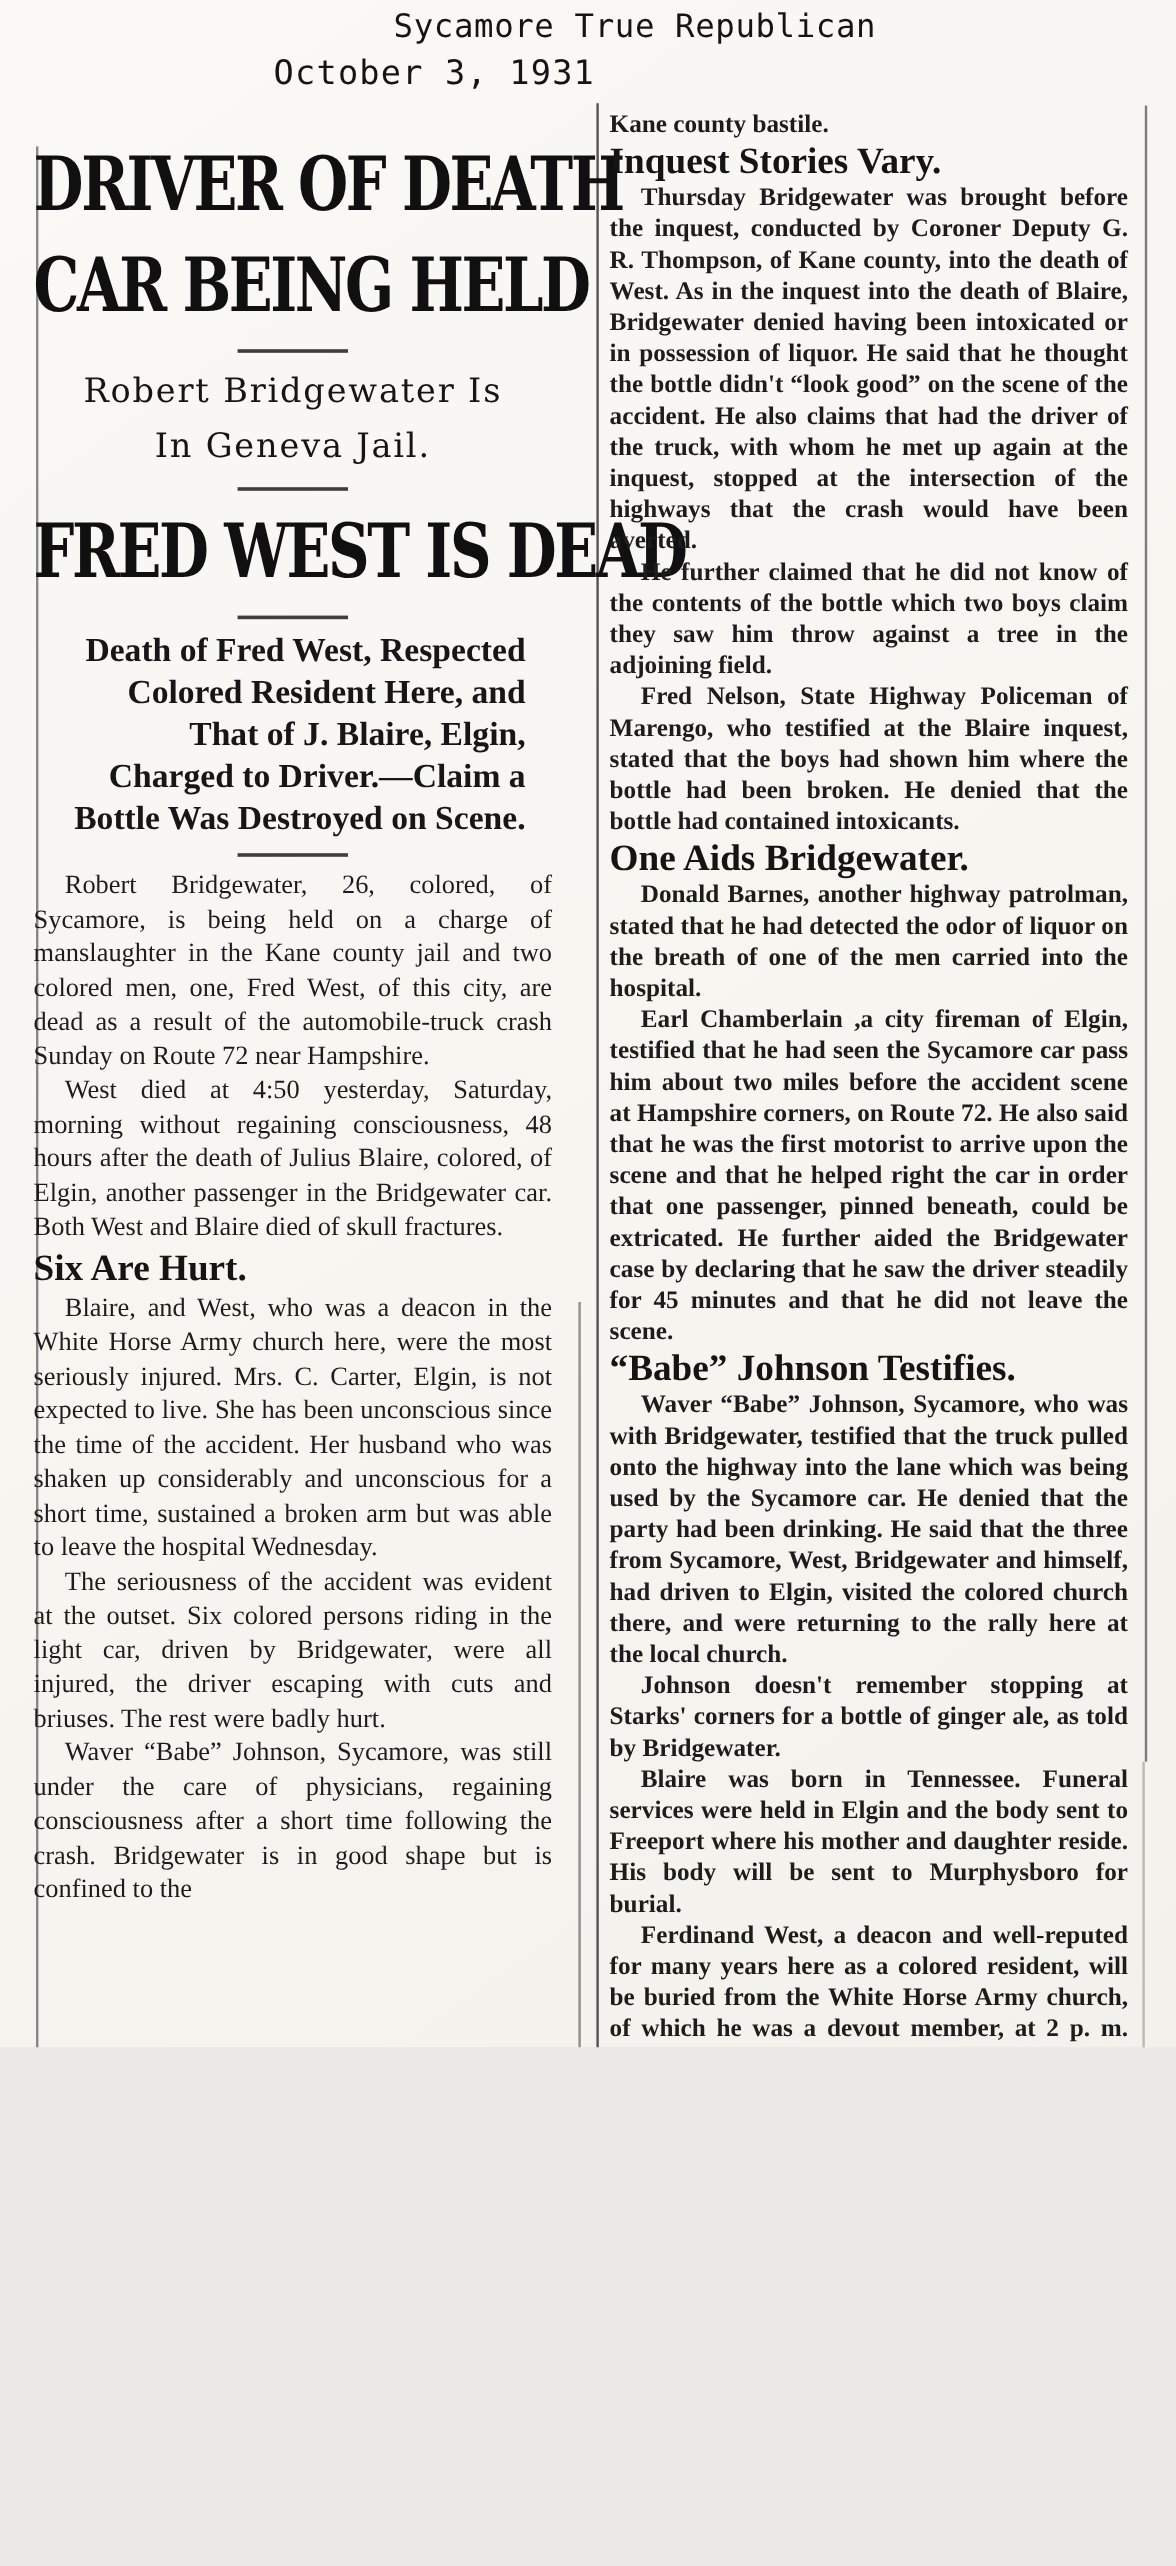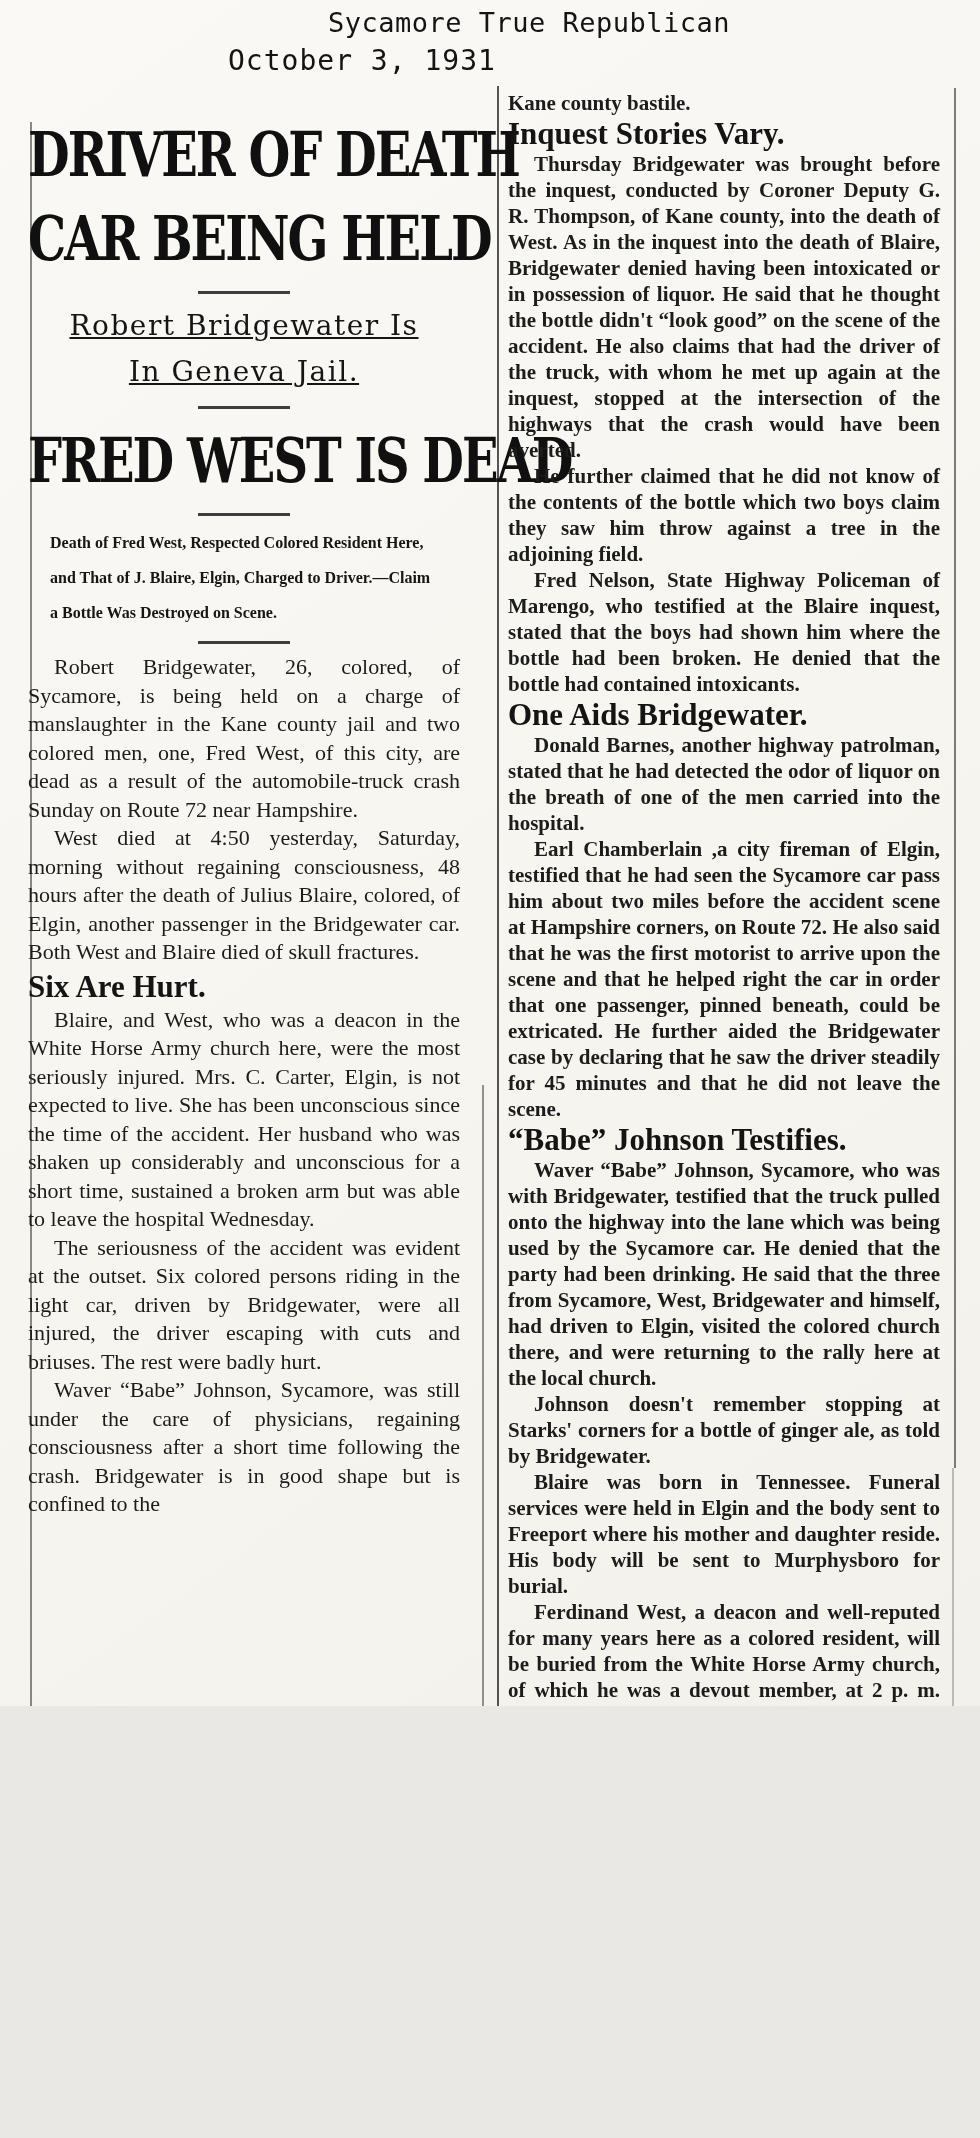--- a/index.html
+++ b/index.html
@@ -47,24 +47,24 @@
     font-weight: bold; color: #101010;
     font-size: 48px; line-height: 84px; letter-spacing: -2px;
   }
   .hl-line { display: inline-block; transform: scaleY(1.3); transform-origin: center; white-space: nowrap; }
   .divider { width: 92px; height: 3px; background: #1d1d1d; margin: 11px auto 9px; opacity: .85; }
   .subhead {
     margin: 6px 0 0; text-align: center; font-weight: normal;
     font-family: "DejaVu Serif", serif;
     font-size: 28px; line-height: 46px; letter-spacing: 1.5px; color: #151515;
   }
-  .subhead span { display: block; text-decoration: underline; }
+  .subhead span { display: block; }
   .deck {
-    margin: 8px 0 0; padding: 0 22px; text-align: left;
-    font-weight: bold; font-size: 16px; line-height: 35px; color: #161616;
+    margin: 8px 0 0; padding: 0 22px; text-align: right;
+    font-weight: bold; font-size: 28px; line-height: 35px; color: #161616;
   }
   
   .body-p {
     margin: 0; text-align: justify; text-justify: inter-word;
     font-size: 22px; line-height: 28.5px; text-indent: 26px; color: #1c1c1c;
   }
   .col-right .body-p { font-size: 21px; line-height: 26px; width: 432px; font-weight: bold; }
   .no-indent { text-indent: 0; }
   .crosshead {
     margin: 7px 0 6px; 

